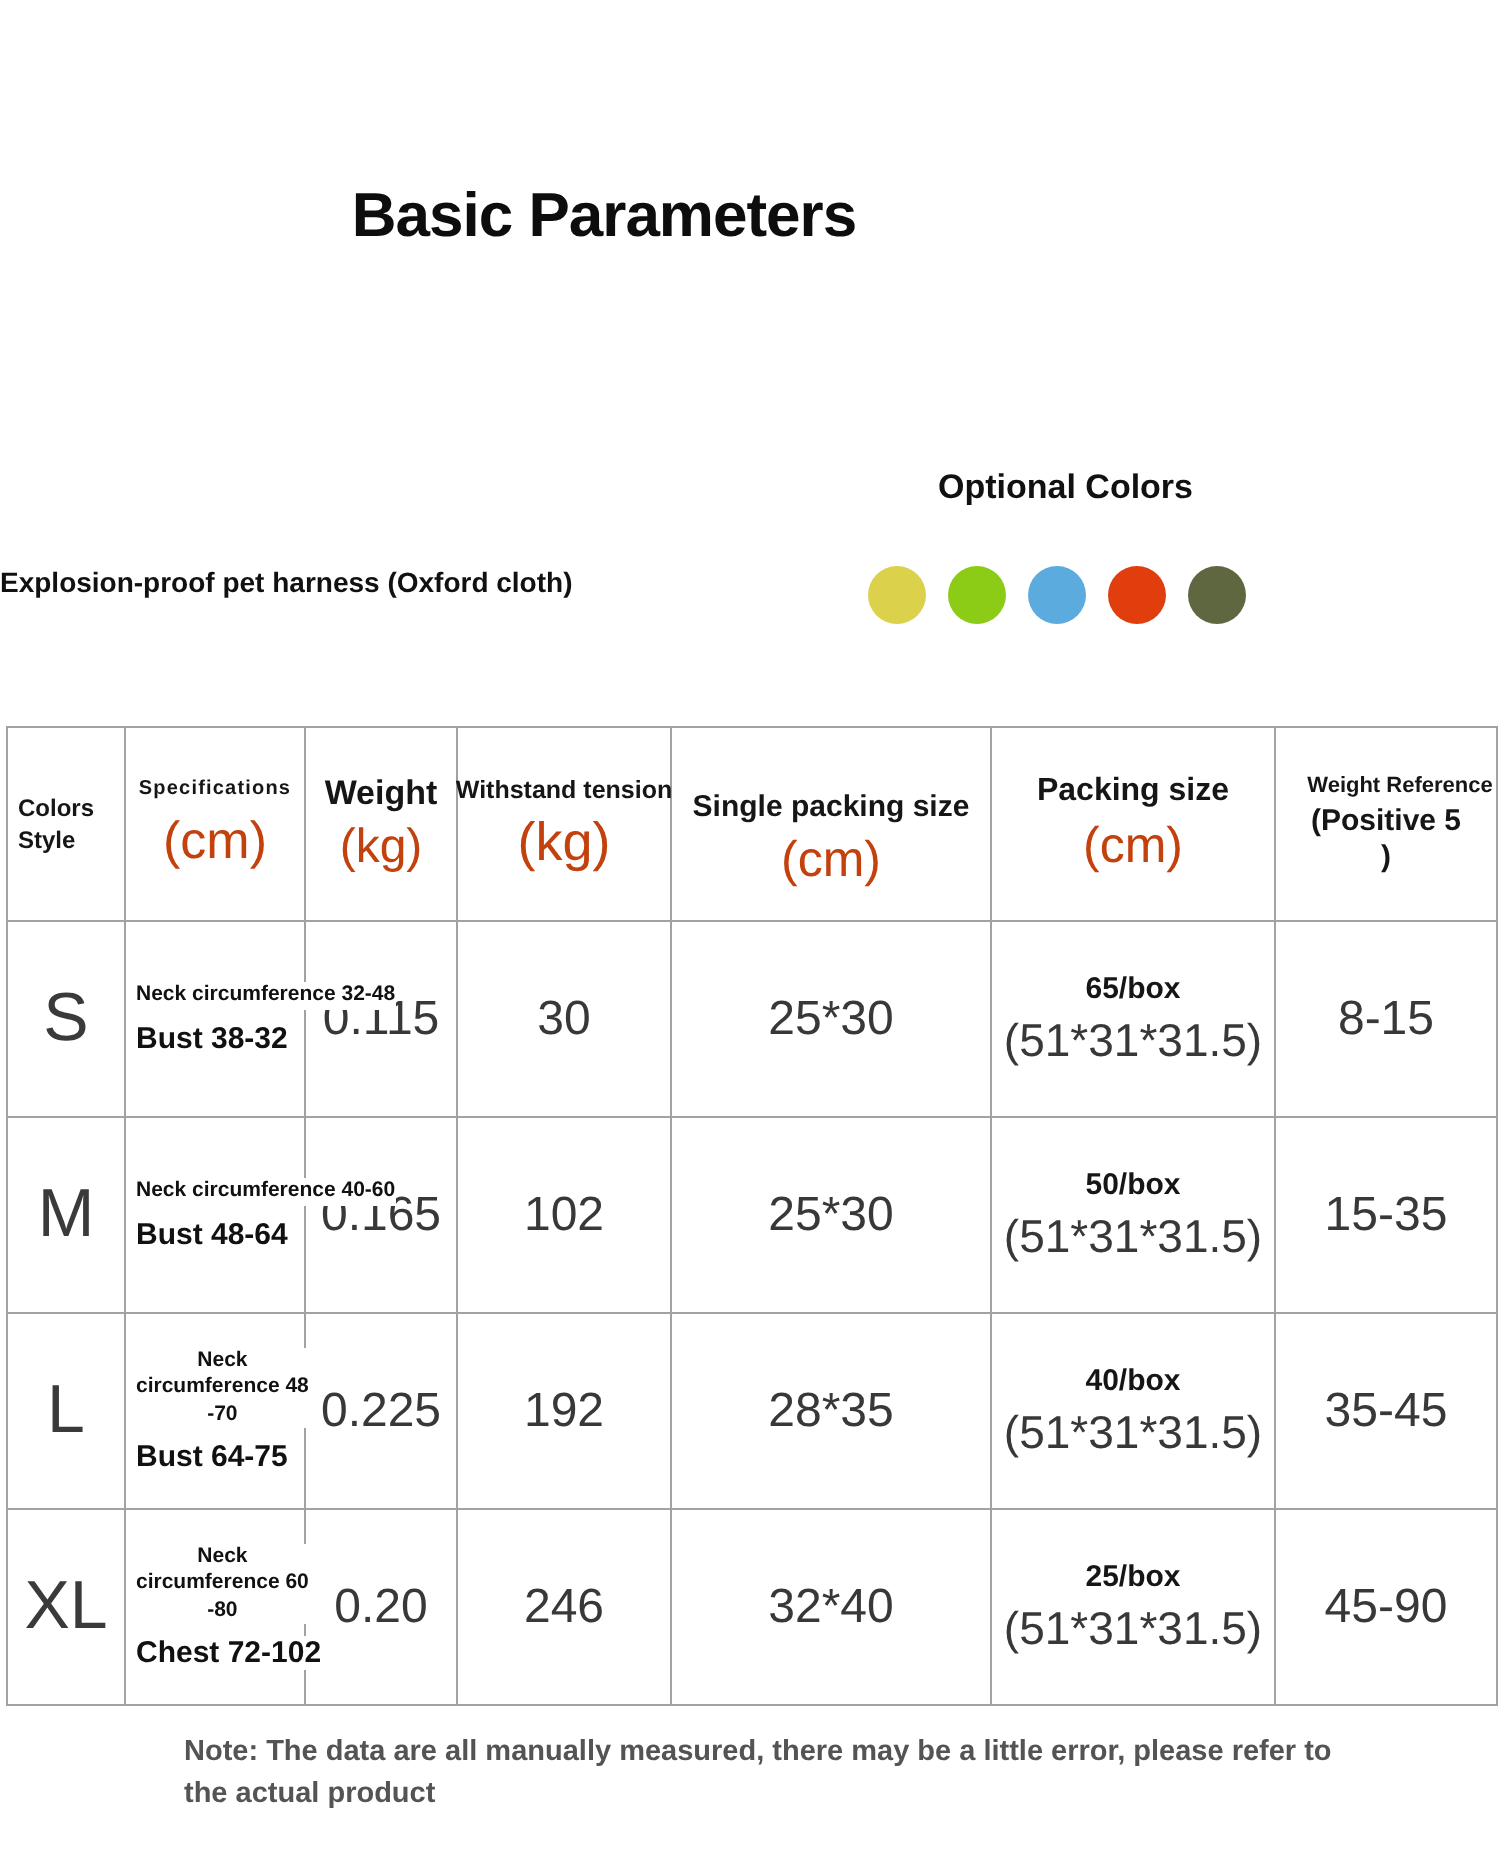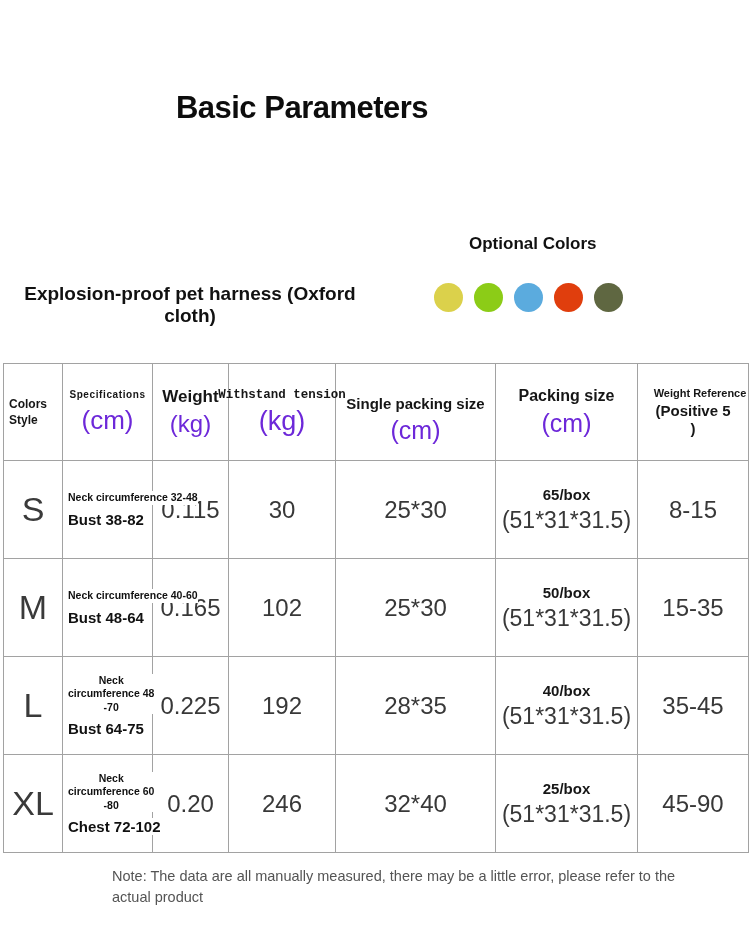--- a/index.html
+++ b/index.html
@@ -5,45 +5,45 @@
   * { margin:0; padding:0; box-sizing:border-box; }
   html,body { background:#ffffff; }
   body { font-family:"Liberation Sans","DejaVu Sans",sans-serif; color:#111; }
   .page { position:relative; width:750px; height:928px; background:#fff; overflow:hidden; }
 
   .title { position:absolute; top:90px; left:0; width:604px; text-align:center;
            font-size:31px; font-weight:bold; color:#0d0d0d; letter-spacing:-0.5px; }
 
   .product-label { position:absolute; top:234px; left:0; width:380px; text-align:center;
                    font-size:17px; font-weight:bold; }
-  .product-value { position:absolute; top:283px; left:0; width:380px; text-align:center;
-                   font-size:19px; font-weight:bold; }
+  .product-value { position:absolute; top:283px; left:0; width:380px; text-align:left;
+                   font-size:14px; font-weight:bold; }
   .colors-label  { position:absolute; top:234px; left:433px;
                    font-size:17px; font-weight:bold;margin-left:36px; }
   .swatches { position:absolute; top:283px; left:434px; display:flex; gap:11px; }
   .swatch { width:29px; height:29px; border-radius:50%; background:#ccc; }
 
   table.spec-table { position:absolute; top:363px; left:3px; width:745px;
                      border-collapse:collapse; table-layout:fixed; }
   .spec-table th, .spec-table td { border:1px solid #a2a2a2; padding:0;
                      text-align:center; vertical-align:middle; overflow:visible; }
   .spec-table thead tr { height:97px; }
   .spec-table tbody tr { height:98px; }
 
   .hwrap { display:flex; flex-direction:column; align-items:center; justify-content:center; }
   .h-title { font-weight:bold; color:#161616; }
-  .h-unit  { color:#6d28d9; font-weight:normal; }
+  .h-unit  { color:#c2410c; font-weight:normal; }
 
   .c1 .h-title { font-size:12px; line-height:1.35; white-space:pre; text-align:left; }
   .c1 .hwrap { align-items:flex-start; padding-left:5px; }
   .c2 .h-title { font-size:10px; letter-spacing:0.6px; }
   .c2 .h-unit { font-size:26px; margin-top:5px; }
   .c3 .h-title { font-size:17px; }
   .c3 .h-unit { font-size:24px; margin-top:3px; }
-  .c4 .h-title { font-size:12.5px; white-space:nowrap;font-family:Liberation Mono, monospace; }
+  .c4 .h-title { font-size:12.5px; white-space:nowrap; }
   .c4 .h-unit { font-size:27px; margin-top:4px; }
   .c5 .h-title { font-size:15px;margin-top:15px; }
   .c5 .h-unit { font-size:25px; margin-top:4px; }
   .c6 .h-title { font-size:16px; }
   .c6 .h-unit { font-size:25px; margin-top:4px; }
   .c7 .h-title { font-size:11px;padding-left:14px; }
   .c7 .h-unit { font-size:15px; font-weight:bold; color:#161616;
                 white-space:pre-line; line-height:1.2; margin-top:3px; }
 
   td.style-cell { font-size:34px; color:#3a3a3a; }
@@ -52,21 +52,21 @@
   .spec-inner { display:flex; flex-direction:column; align-items:flex-start;
                 justify-content:center; height:96px; padding-left:5px; }
   .neck  { font-size:10.5px; font-weight:bold; line-height:1.3; white-space:pre;
            background:#fff; display:inline-block; position:relative; z-index:2;text-align:center; }
   .girth { font-size:15px; font-weight:bold; margin-top:6px; white-space:nowrap;
            background:#fff; display:inline-block; position:relative; z-index:2; }
   .pack-top { font-size:15px; font-weight:bold; color:#161616; }
   .pack-bottom { font-size:23px; color:#383838; margin-top:4px; }
 
   .note { position:absolute; top:866px; left:92px; width:575px;
-          font-size:14.5px; font-weight:normal; color:#545454; line-height:1.45;margin-left:20px; }
+          font-size:14.5px; font-weight:bold; color:#545454; line-height:1.45; }
 </style>
 </head>
 <body>
 
 <div class="page">
 
   <div class="title">Basic Parameters</div>
 
   <div class="product-value">Explosion-proof pet harness (Oxford cloth)</div>
 
@@ -135,21 +135,21 @@
           </div>
         </th>
       </tr>
     </thead>
     <tbody>
       <tr>
         <td class="style-cell">S</td>
         <td class="spec-cell">
           <div class="spec-inner">
             <span class="neck">Neck circumference 32-48</span>
-            <span class="girth">Bust 38-82</span>
+            <span class="girth">Bust 38-32</span>
           </div>
         </td>
         <td class="num-cell">0.115</td>
         <td class="num-cell">30</td>
         <td class="num-cell">25*30</td>
         <td>
           <div class="pack-top">65/box</div>
           <div class="pack-bottom">(51*31*31.5)</div>
         </td>
         <td class="num-cell">8-15</td>

